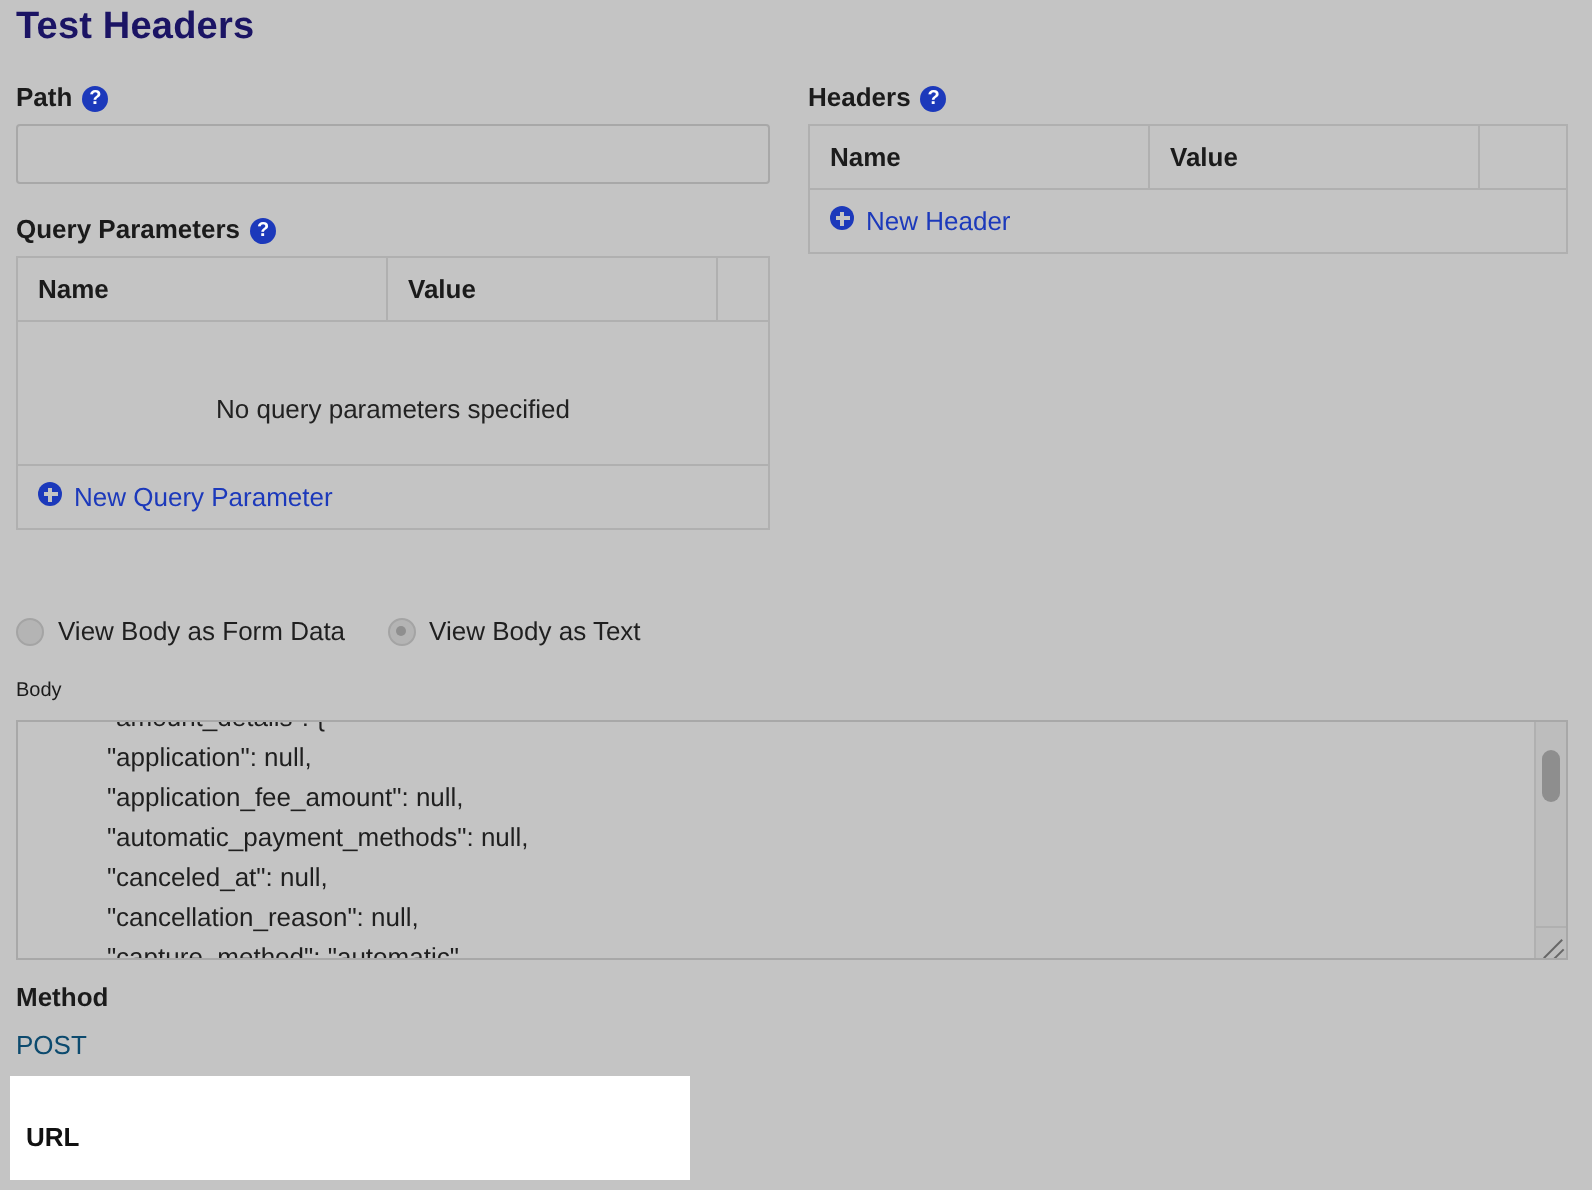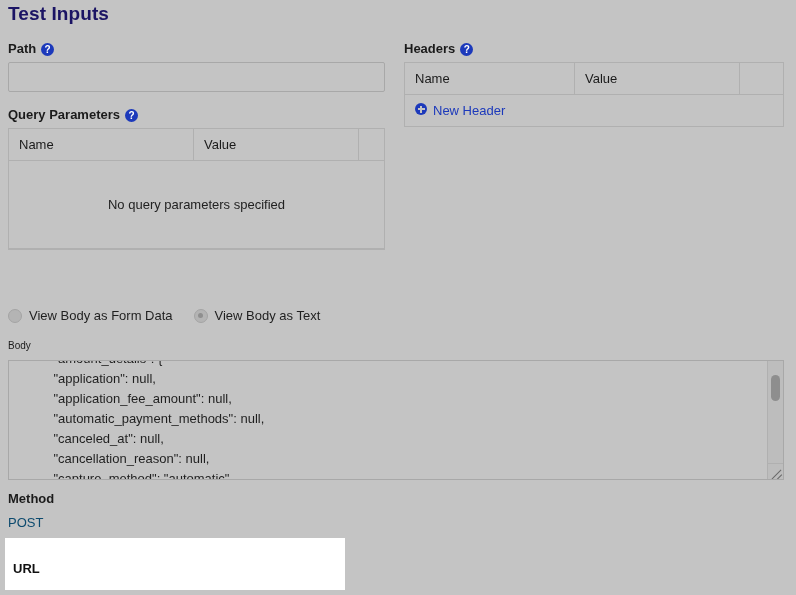--- a/index.html
+++ b/index.html
@@ -93,39 +93,39 @@
     background: transparent;
   }
   .grid-head-row {
     display: flex;
     border-bottom: 1px solid #b0b0b0;
   }
   .grid-head-cell {
     box-sizing: border-box;
     padding: 8px 10px;
     font-size: 13px;
-    font-weight: normal;
+    font-weight: bold;
     color: #1b1b1b;
     border-right: 1px solid #b0b0b0;
   }
   .grid-head-cell:last-child { border-right: none; }
 
   .qp-c1 { width: 185px; }
   .qp-c2 { width: 165px; }
   .qp-c3 { width: 25px; }
 
   .hd-c1 { width: 170px; }
   .hd-c2 { width: 165px; }
   .hd-c3 { width: 43px; }
 
   .grid-empty {
     text-align: center;
     font-size: 13px;
     color: #222;
-    padding: 36px 0 36px 0;
+    padding: 36px 0 20px 0;
     border-bottom: 1px solid #b0b0b0;
   }
 
   .grid-footer {
     padding: 8px 10px;
   }
 
   .link-action {
     display: inline-flex;
     align-items: flex-start;
@@ -339,21 +339,21 @@
     font-size: 13px;
     color: #1f1f1f;
     line-height: 20px;
     margin-top: 4px;
     white-space: nowrap;
   }
 </style>
 </head>
 <body>
 
-<div class="page-title">Test Inputs</div>
+<div class="page-title">Test Headers</div>
 
 <div class="col-left">
 
   <div class="field-label">
     <span>Path</span>
     <span class="help-icon">?</span>
   </div>
   <input class="text-input" type="text" value="" style="">
 
   <div class="field-label" style="margin-top:14px;">
@@ -361,20 +361,26 @@
     <span class="help-icon">?</span>
   </div>
 
   <div class="grid">
     <div class="grid-head-row">
       <div class="grid-head-cell qp-c1">Name</div>
       <div class="grid-head-cell qp-c2">Value</div>
       <div class="grid-head-cell qp-c3"></div>
     </div>
     <div class="grid-empty">No query parameters specified</div>
+    <div class="grid-footer">
+      <span class="link-action">
+        <span class="plus-icon"></span>
+        <span>New Query Parameter</span>
+      </span>
+    </div>
   </div>
 
 </div>
 
 <div class="col-right">
 
   <div class="field-label">
     <span>Headers</span>
     <span class="help-icon">?</span>
   </div>

